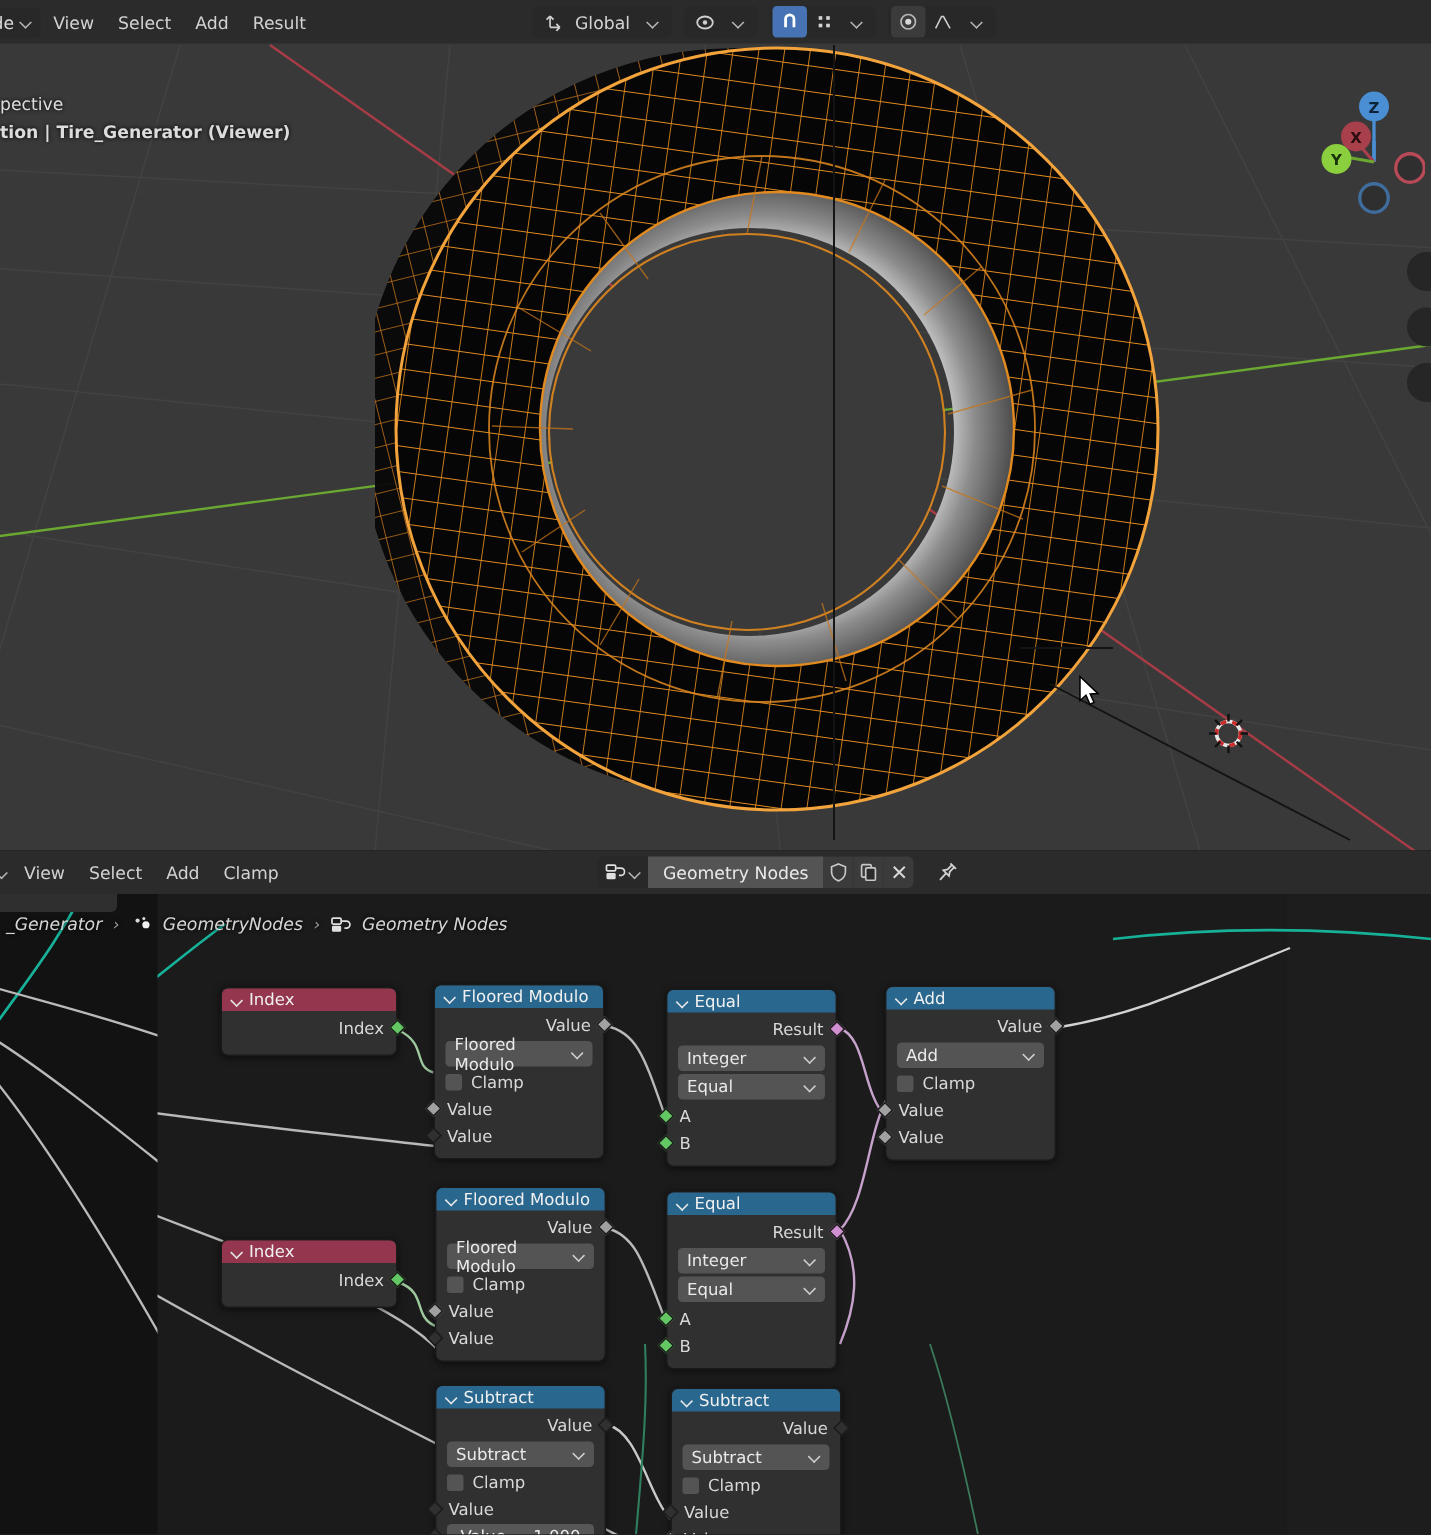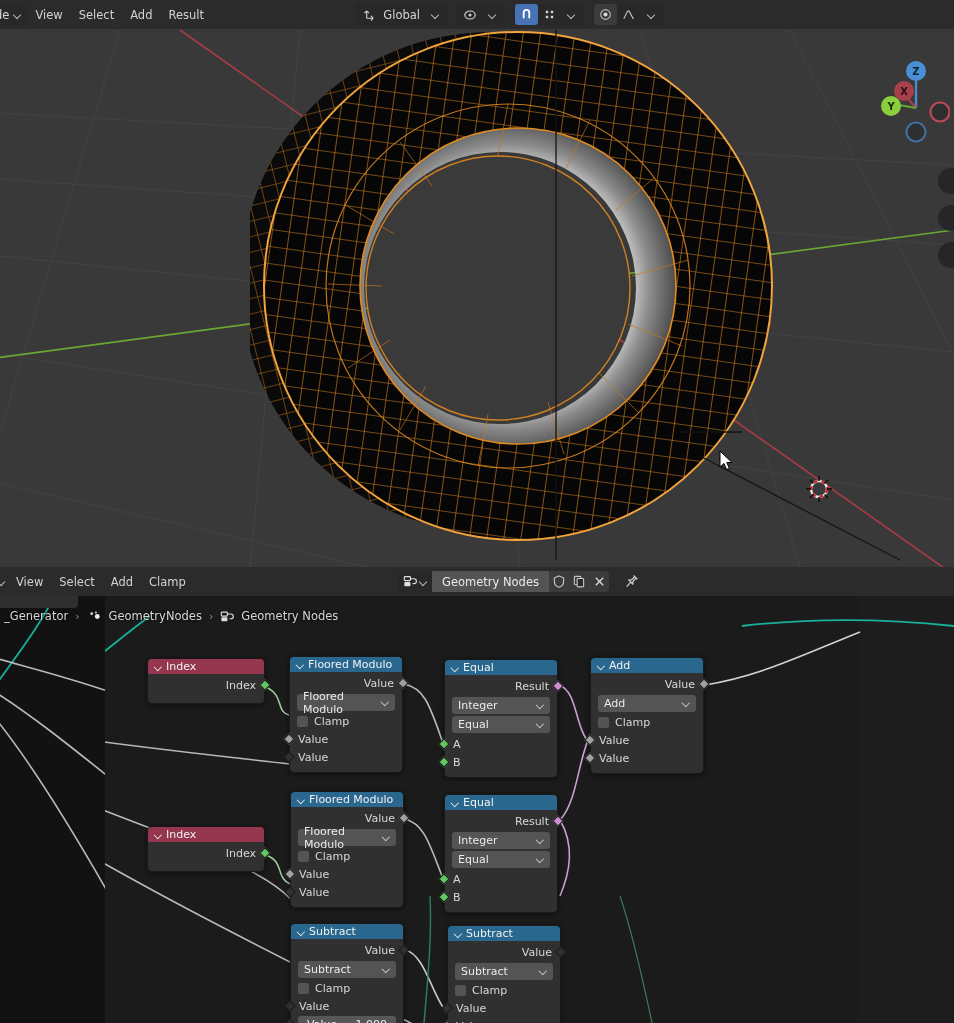--- a/index.html
+++ b/index.html
@@ -400,20 +400,24 @@
           <svg width="14" height="13" viewBox="0 0 16 14">
             <path d="M2 12 L6.5 3 L8 3 L13 12" fill="none" stroke="#cfcfcf" stroke-width="1.2"></path>
           </svg>
         </div>
         <div class="hdr-btn">
             <span class="chev"></span>
           </div>
       </div>
     </div>
 
+    <div id="vp-overlay">
+      <div class="line1">pective</div>
+      <div class="line2">tion | Tire_Generator (Viewer)</div>
+    </div>
 
     <svg id="gizmo" viewBox="0 0 76 100">
       <g stroke-width="2.2" fill="none">
         <path d="M42 58 L42 26" stroke="#4a8fd4"></path>
         <path d="M42 58 L42 44" stroke="#4a8fd4"></path>
         <path d="M42 58 L30 44" stroke="#a8404c"></path>
         <path d="M42 58 L25 55" stroke="#6aa832"></path>
       </g>
       <circle cx="42" cy="21" r="10" fill="#4a8fd4"></circle>
       <text x="42" y="25" font-size="10" fill="#0d2338" text-anchor="middle" font-family="DejaVu Sans, sans-serif" font-weight="bold">Z</text>
@@ -726,21 +730,21 @@
         <g fill="none" stroke-width="1.6">
           <path d="M 60 -10 C 40 30, 20 55, -5 90" stroke="#16b198" stroke-width="1.8"></path>
           <path d="M -5 62 C 30 72, 70 82, 110 96" stroke="#b9b9b9"></path>
           <path d="M -5 96 C 30 118, 70 150, 110 182" stroke="#b9b9b9"></path>
           <path d="M -5 122 C 30 165, 70 230, 110 300" stroke="#b9b9b9"></path>
         </g>
       </svg>
       <div id="left-strip-tab"></div>
     </div>
 
-    <div id="breadcrumb" style="left:4px;top:41px;">
+    <div id="breadcrumb" style="left:4px;top:41px;font-style:italic;">
       <span>_Generator</span>
       <span class="bc-sep">›</span>
       <span style="display:inline-flex">
         <svg width="15" height="13" viewBox="0 0 16 14">
           <circle cx="5" cy="4" r="1.5" fill="#d8d8d8"></circle>
           <circle cx="9.5" cy="2.6" r="1.1" fill="#d8d8d8"></circle>
           <circle cx="11" cy="7" r="2.6" fill="#f0f0f0"></circle>
         </svg>
       </span>
       <span>GeometryNodes</span>

